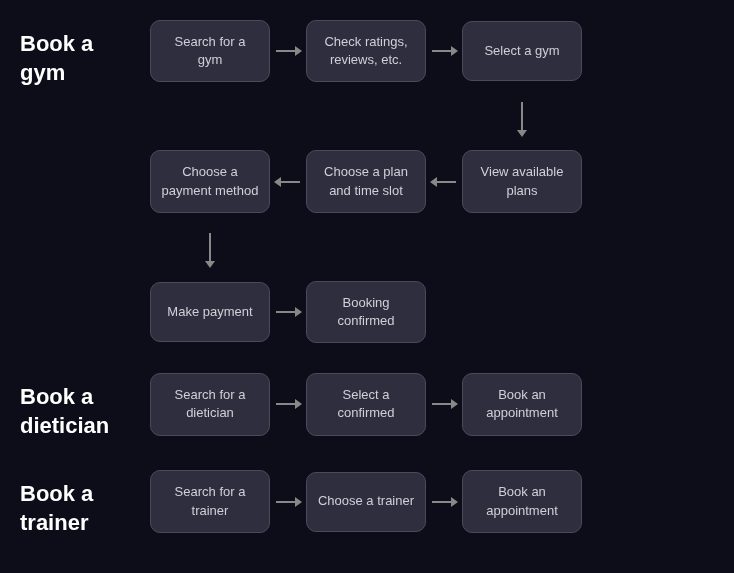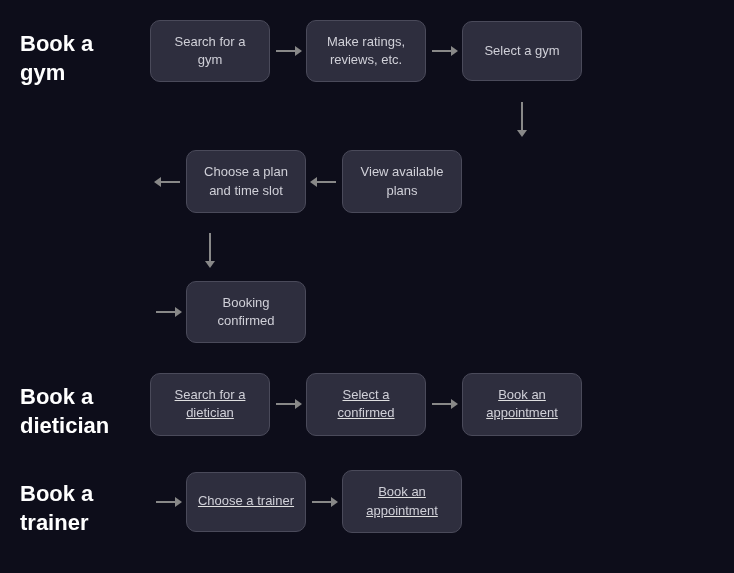--- a/index.html
+++ b/index.html
@@ -34,21 +34,20 @@
       flex: 1;
       display: flex;
       flex-direction: column;
       gap: 20px;
     }
 
     .flow-row {
       display: flex;
       align-items: center;
       gap: 0;
-      text-decoration: underline;
     }
 
     .flow-box {
       background: #2e2e3e;
       border: 1px solid #4a4a5a;
       border-radius: 10px;
       padding: 12px 10px;
       text-align: center;
       font-size: 13px;
       color: #d0d0d8;
@@ -136,45 +135,47 @@
 </head>
 <body>
 
 <div class="flow-section">
   <div class="section-label">Book a<br>gym</div>
   <div class="flow-diagram gym-flow">
 
     <div class="gym-row">
       <div class="flow-box">Search for a gym</div>
       <div class="arrow-right"></div>
-      <div class="flow-box">Make ratings, reviews, etc.</div>
+      <div class="flow-box">Check ratings, reviews, etc.</div>
       <div class="arrow-right"></div>
       <div class="flow-box">Select a gym</div>
     </div>
 
     <div style="height:28px; display:flex; align-items:center; margin-left: calc(120px + 36px + 120px + 36px + 59px);">
       <div style="width:2px; height:28px; background:#888; position:relative;">
         <div style="width:0; height:0; border-left:5px solid transparent; border-right:5px solid transparent; border-top:7px solid #888; position:absolute; bottom:-7px; left:-4px;"></div>
       </div>
     </div>
 
     <div class="gym-row">
+      <div class="flow-box">Choose a payment method</div>
       <div class="arrow-left"></div>
       <div class="flow-box">Choose a plan and time slot</div>
       <div class="arrow-left"></div>
       <div class="flow-box">View available plans</div>
     </div>
 
     <div style="height:28px; display:flex; align-items:center; margin-left:59px;">
       <div style="width:2px; height:28px; background:#888; position:relative;">
         <div style="width:0; height:0; border-left:5px solid transparent; border-right:5px solid transparent; border-top:7px solid #888; position:absolute; bottom:-7px; left:-4px;"></div>
       </div>
     </div>
 
     <div class="gym-row">
+      <div class="flow-box">Make payment</div>
       <div class="arrow-right"></div>
       <div class="flow-box">Booking confirmed</div>
     </div>
   </div>
 </div>
 
 <div class="flow-section" style="margin-top: 10px;">
   <div class="section-label">Book a<br>dietician</div>
   <div class="flow-diagram">
     <div class="flow-row">
@@ -184,19 +185,20 @@
       <div class="arrow-right"></div>
       <div class="flow-box">Book an appointment</div>
     </div>
   </div>
 </div>
 
 <div class="flow-section" style="margin-top: 10px;">
   <div class="section-label">Book a<br>trainer</div>
   <div class="flow-diagram">
     <div class="flow-row">
+      <div class="flow-box">Search for a trainer</div>
       <div class="arrow-right"></div>
       <div class="flow-box">Choose a trainer</div>
       <div class="arrow-right"></div>
       <div class="flow-box">Book an appointment</div>
     </div>
   </div>
 </div>
 
 </body></html>

